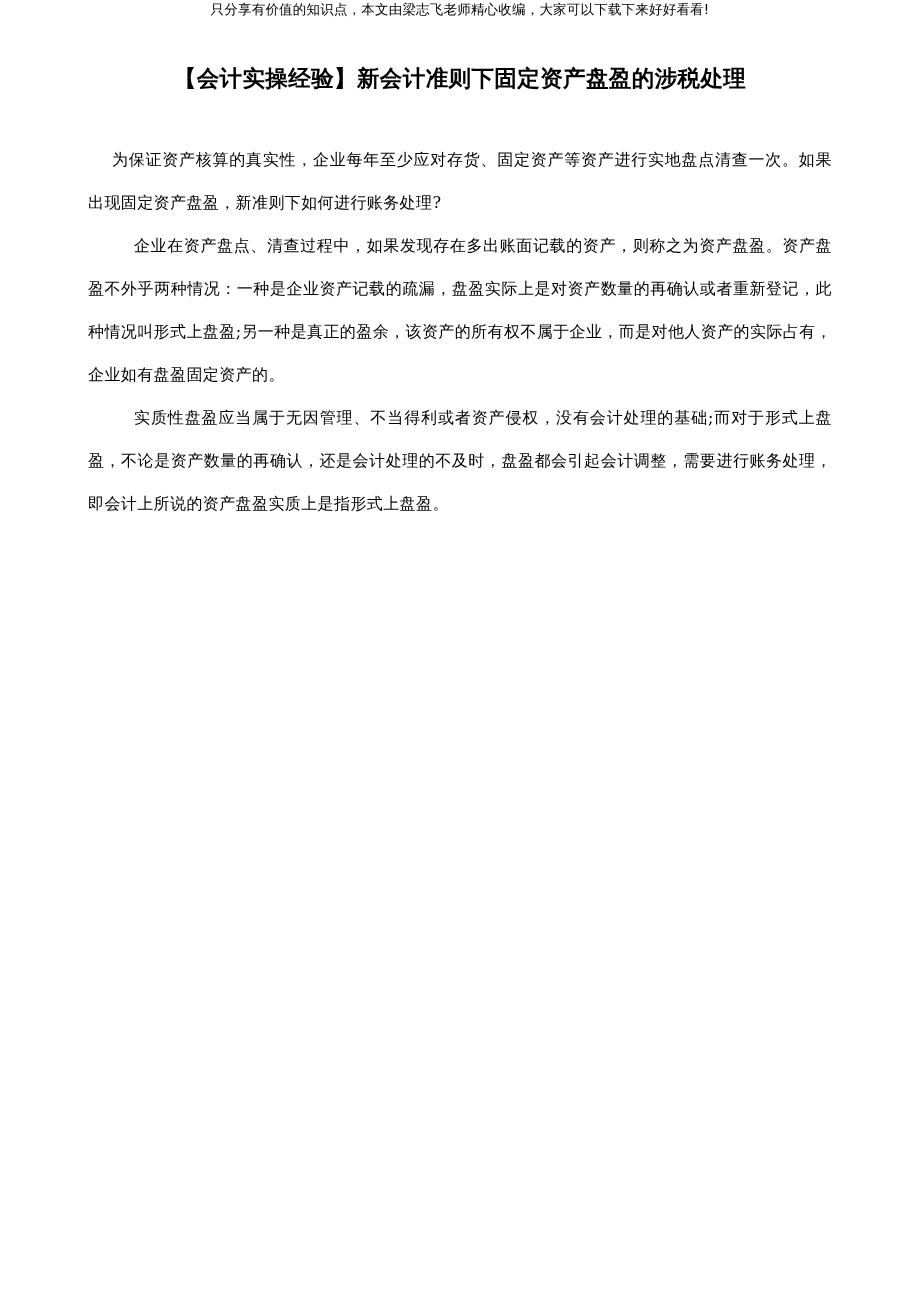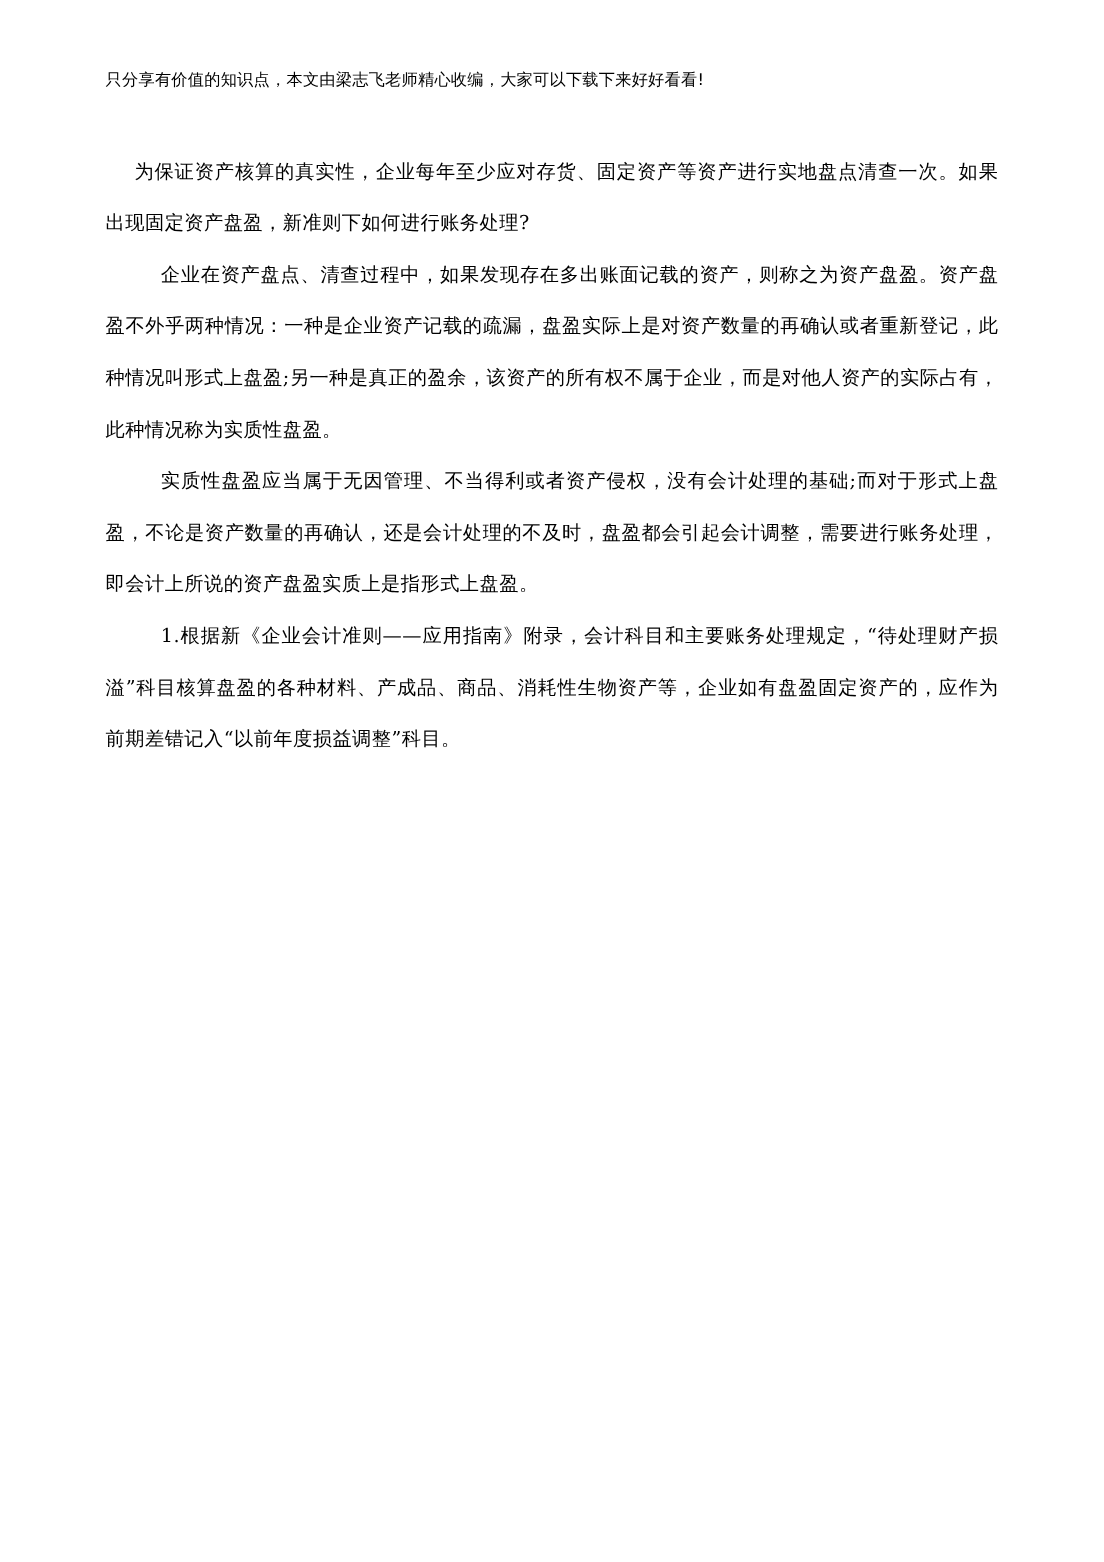--- a/index.html
+++ b/index.html
@@ -15,22 +15,21 @@
     overflow: hidden;
   }
   .page {
     position: relative;
     width: 920px;
     height: 1302px;
     box-sizing: border-box;
     padding: 0 88px;
   }
   .header-note {
-    margin-top: 58px;
-    text-align: left;
+    text-align: center;
     font-size: 13.5px;
     line-height: 1.4;
     letter-spacing: 0.2px;
     color: #000;
     font-family: "DejaVu Sans", "Liberation Sans", sans-serif;
   }
   .doc-title {
     margin-top: 44px;
     text-align: center;
     font-size: 22.5px;
@@ -60,21 +59,21 @@
     text-indent: 24px;
   }
 </style>
 </head>
 <body>
 
 <div class="page">
 
   <div class="header-note">只分享有价值的知识点，本文由梁志飞老师精心收编，大家可以下载下来好好看看!</div>
 
+  <div class="doc-title">【会计实操经验】新会计准则下固定资产盘盈的涉税处理</div>
 
   <div class="body-text">
     <p class="para indent-1">为保证资产核算的真实性，企业每年至少应对存货、固定资产等资产进行实地盘点清查一次。如果出现固定资产盘盈，新准则下如何进行账务处理?</p>
-    <p class="para indent-2">企业在资产盘点、清查过程中，如果发现存在多出账面记载的资产，则称之为资产盘盈。资产盘盈不外乎两种情况：一种是企业资产记载的疏漏，盘盈实际上是对资产数量的再确认或者重新登记，此种情况叫形式上盘盈;另一种是真正的盈余，该资产的所有权不属于企业，而是对他人资产的实际占有，此种情况称为实质性盘盈。</p>
+    <p class="para indent-2">企业在资产盘点、清查过程中，如果发现存在多出账面记载的资产，则称之为资产盘盈。资产盘盈不外乎两种情况：一种是企业资产记载的疏漏，盘盈实际上是对资产数量的再确认或者重新登记，此种情况叫形式上盘盈;另一种是真正的盈余，该资产的所有权不属于企业，而是对他人资产的实际占有，企业如有盘盈固定资产的。</p>
     <p class="para indent-2">实质性盘盈应当属于无因管理、不当得利或者资产侵权，没有会计处理的基础;而对于形式上盘盈，不论是资产数量的再确认，还是会计处理的不及时，盘盈都会引起会计调整，需要进行账务处理，即会计上所说的资产盘盈实质上是指形式上盘盈。</p>
-    <p class="para indent-2">1.根据新《企业会计准则——应用指南》附录，会计科目和主要账务处理规定，“待处理财产损溢”科目核算盘盈的各种材料、产成品、商品、消耗性生物资产等，企业如有盘盈固定资产的，应作为前期差错记入“以前年度损益调整”科目。</p>
   </div>
 
 </div>
 
 </body></html>

